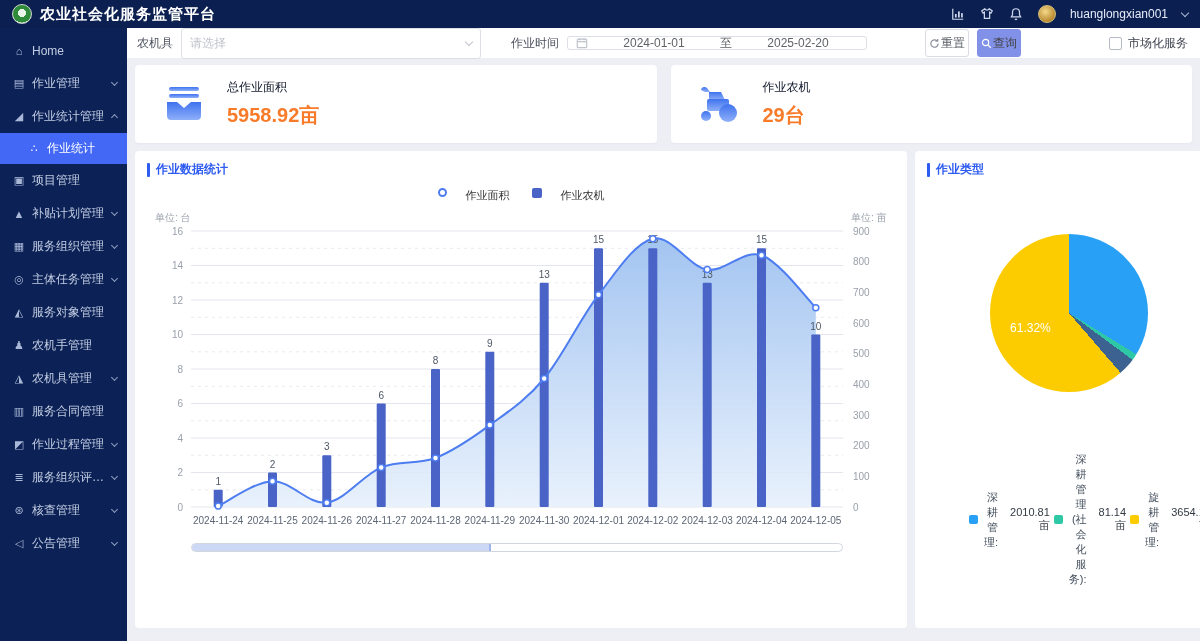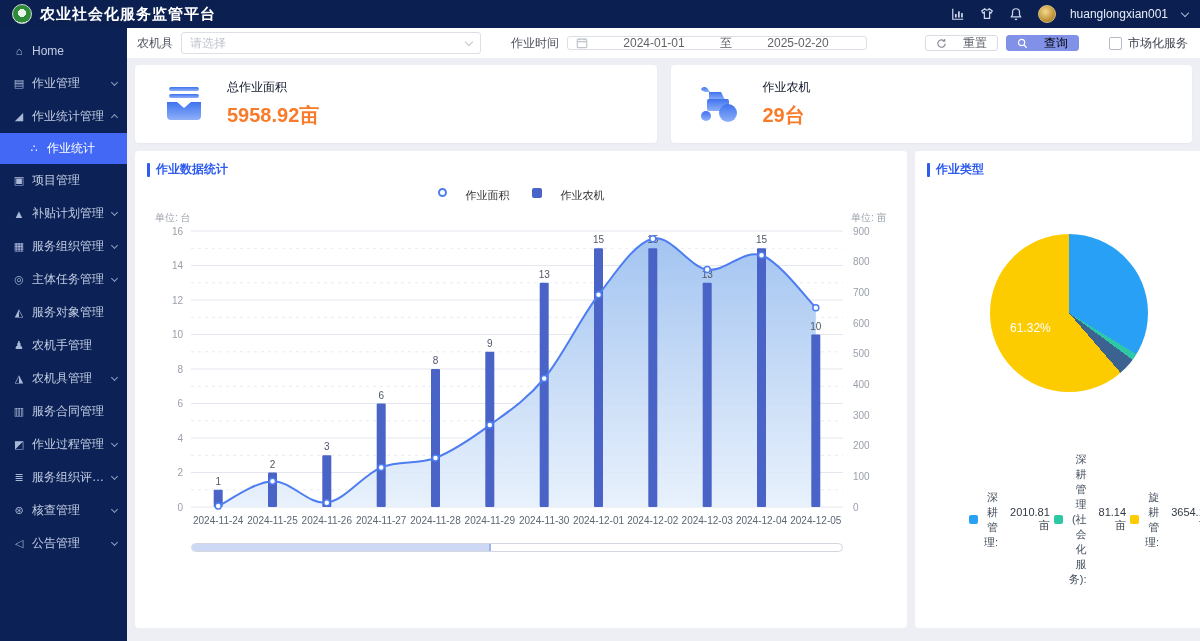--- a/index.html
+++ b/index.html
@@ -27,29 +27,29 @@
   .chev.up { transform:rotate(-135deg); margin-top:2px; }
   .menu-item.sub { padding-left:26px; height:31px; }
   .menu-item.active { background:#4268f5; color:#ffffff; }
   .menu-item.active .mi-icon { color:#ffffff; }
 
   
   .main { position:absolute; top:28px; left:127px; width:1073px; height:613px; background:#edeff4; }
 
   .filterbar { background:#ffffff; height:30px; display:flex; align-items:center; padding:0 12px 0 10px; font-size:12px; color:#4e5360; }
   .f-label { margin-right:8px; flex:0 0 auto; }
-  .select-box { width:300px; height:22px; border:1px solid #dcdfe6; border-radius:3px; display:flex; align-items:center; padding:0 8px; background:#fff; cursor:pointer; }
+  .select-box { width:300px; height:31px; border:1px solid #dcdfe6; border-radius:3px; display:flex; align-items:center; padding:0 8px; background:#fff; cursor:pointer; }
   .placeholder { color:#c0c4cc; flex:1; }
   .sel-chev { width:6px; height:6px; border-right:1.3px solid #c0c4cc; border-bottom:1.3px solid #c0c4cc; transform:rotate(45deg); margin-top:-3px; }
   .date-box { width:300px; height:14px; border:1px solid #dcdfe6; border-radius:3px; display:flex; align-items:center; padding:0 8px; gap:6px; background:#fff; cursor:pointer; color:#606266; }
   .date-box .seg { flex:1; text-align:center; }
   .cal-icon svg { width:12px; height:12px; stroke:#c0c4cc; fill:none; stroke-width:1.4; display:block; }
-  .btn { height:16px; border-radius:3px; font-size:12px; display:inline-flex; align-items:center; gap:16px; padding:0 10px; cursor:pointer; border:1px solid #d9dce3; background:#fff; color:#5a5e66; }
+  .btn { height:28px; border-radius:3px; font-size:12px; display:inline-flex; align-items:center; gap:1px; padding:0 3px; cursor:pointer; border:1px solid #d9dce3; background:#fff; color:#5a5e66; }
   .btn svg { width:11px; height:11px; display:block; }
-  .btn.primary { background:#8191e8; border-color:#8191e8; color:#000000; }
+  .btn.primary { background:#8191e8; border-color:#8191e8; color:#404040; }
   .checkbox-wrap { display:flex; align-items:center; gap:6px; margin-left:auto; cursor:pointer; color:#3f4450; }
   .checkbox { width:13px; height:13px; border:1px solid #b6bac4; border-radius:2px; background:#fff; }
 
   .stats-row { display:flex; gap:14px; padding:7px 8px 0 8px; }
   .stat-card { flex:1; background:#fff; border-radius:4px; height:78px; display:flex; align-items:center; padding:0 26px; gap:20px; box-shadow:0 1px 2px rgba(20,40,90,.04); }
   .stat-icon svg { width:46px; height:40px; display:block; }
   .stat-label { font-size:12px; color:#0f172a; }
   .stat-value { font-size:20px; font-weight:bold; color:#f87b2a; margin-top:6px; }
 
   .charts-row { display:flex; gap:8px; padding:8px; height:493px; }

